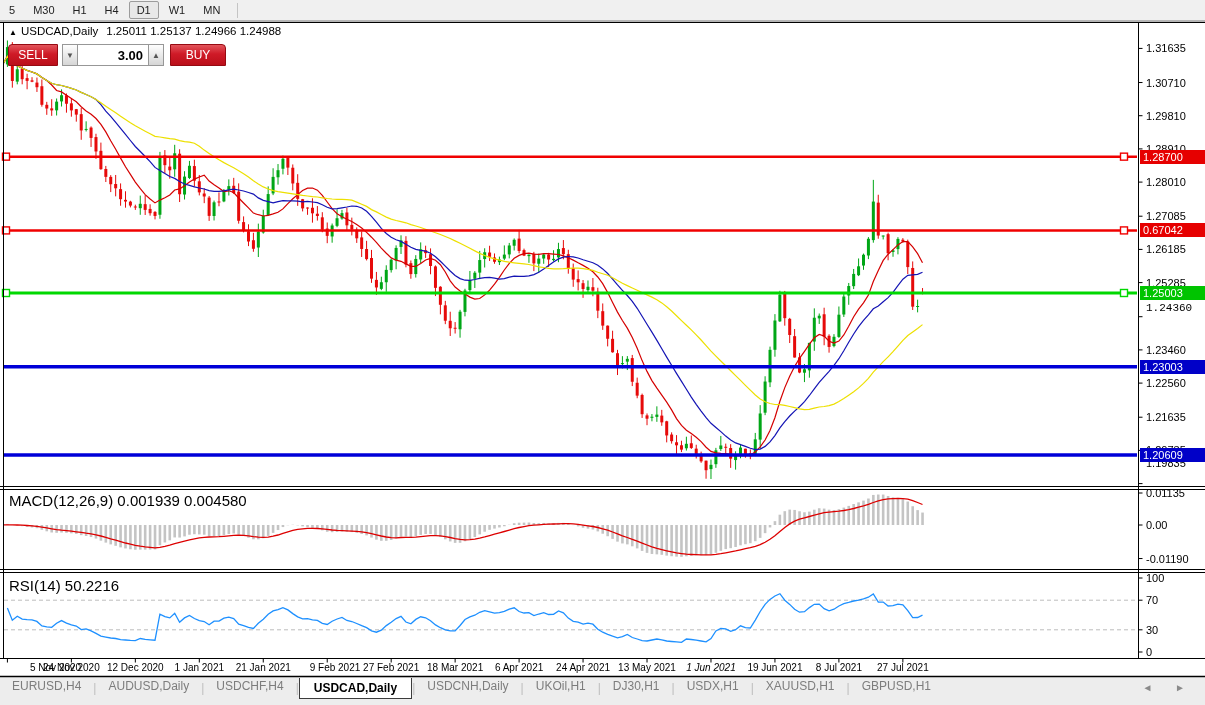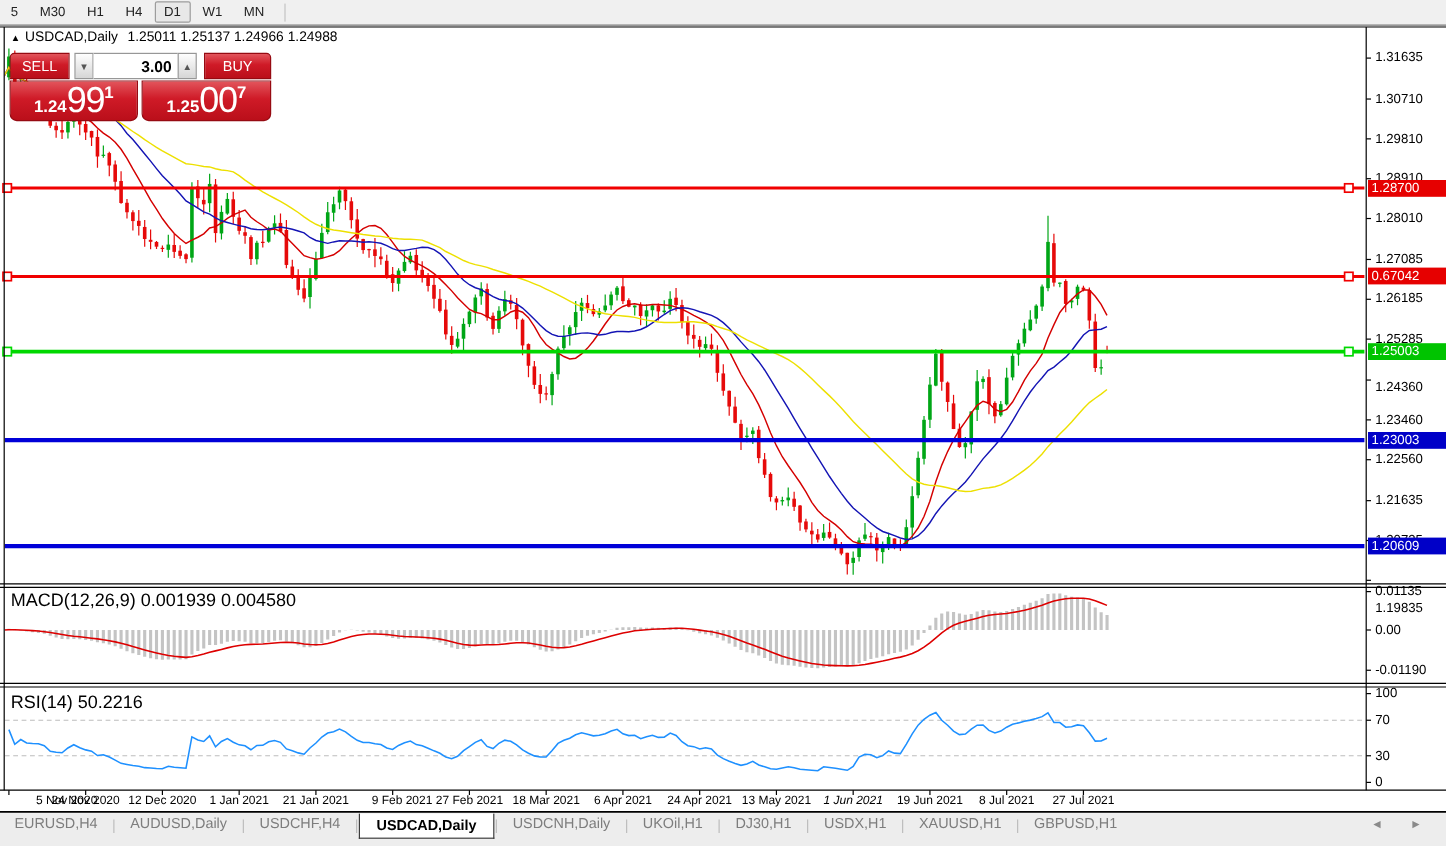--- a/index.html
+++ b/index.html
@@ -724,52 +724,40 @@
 </div>
 
 <div class="ocp">
   <div class="ocp-row1">
     <div class="sell-btn red-grad">SELL</div>
     <div class="spin-btn">▼</div>
     <div class="vol-box">3.00</div>
     <div class="spin-btn up">▲</div>
     <div class="buy-btn red-grad">BUY</div>
   </div>
-  <div class="ocp-row2">
-    <div class="px-half l red-grad">
-      <span class="px-pre">1.24</span>
-      <span class="px-big">99</span>
-      <span class="px-sup">1</span>
-    </div>
-    <div class="px-half r red-grad">
-      <span class="px-pre">1.25</span>
-      <span class="px-big">00</span>
-      <span class="px-sup">7</span>
-    </div>
-  </div>
 </div>
 
 <div class="ind-label" style="top:492px">MACD(12,26,9) 0.001939 0.004580</div>
 <div class="ind-label" style="top:577px">RSI(14) 50.2216</div>
 
 <div id="price-axis">
     <div class="ax-lab" style="top: 42.4118px;">1.31635</div>
     <div class="ax-lab" style="top: 76.5258px;">1.30710</div>
     <div class="ax-lab" style="top: 109.718px;">1.29810</div>
     <div class="ax-lab" style="top: 142.91px;">1.28910</div>
     <div class="ax-lab" style="top: 176.102px;">1.28010</div>
     <div class="ax-lab" style="top: 210.216px;">1.27085</div>
     <div class="ax-lab" style="top: 243.408px;">1.26185</div>
     <div class="ax-lab" style="top: 276.6px;">1.25285</div>
-    <div class="ax-lab" style="top: 317px;">1.24360</div>
+    <div class="ax-lab" style="top: 302px; font-family: Liberation Mono, monospace;">1.24360</div>
     <div class="ax-lab" style="top: 343.906px;">1.23460</div>
     <div class="ax-lab" style="top: 377.098px;">1.22560</div>
     <div class="ax-lab" style="top: 411.212px;">1.21635</div>
     <div class="ax-lab" style="top: 444.404px;">1.20735</div>
-    <div class="ax-lab" style="top: 501px;">1.19835</div>
+    <div class="ax-lab" style="top: 457px;">1.19835</div>
     <div class="ax-lab" style="top: 487.004px;">0.01135</div>
     <div class="ax-lab" style="top: 519px;">0.00</div>
     <div class="ax-lab" style="top: 552.546px;">-0.01190</div>
     <div class="ax-lab" style="top: 572px;">100</div>
     <div class="ax-lab" style="top: 594.2px;">70</div>
     <div class="ax-lab" style="top: 623.8px;">30</div>
     <div class="ax-lab" style="top: 646px;">0</div>
     <div class="badge" style="top: 149.655px; background: rgb(230, 0, 0);">1.28700</div>
     <div class="badge" style="top: 223.415px; background: rgb(230, 0, 0);">0.67042</div>
     <div class="badge" style="top: 286px; background: rgb(0, 196, 0);">1.25003</div>

